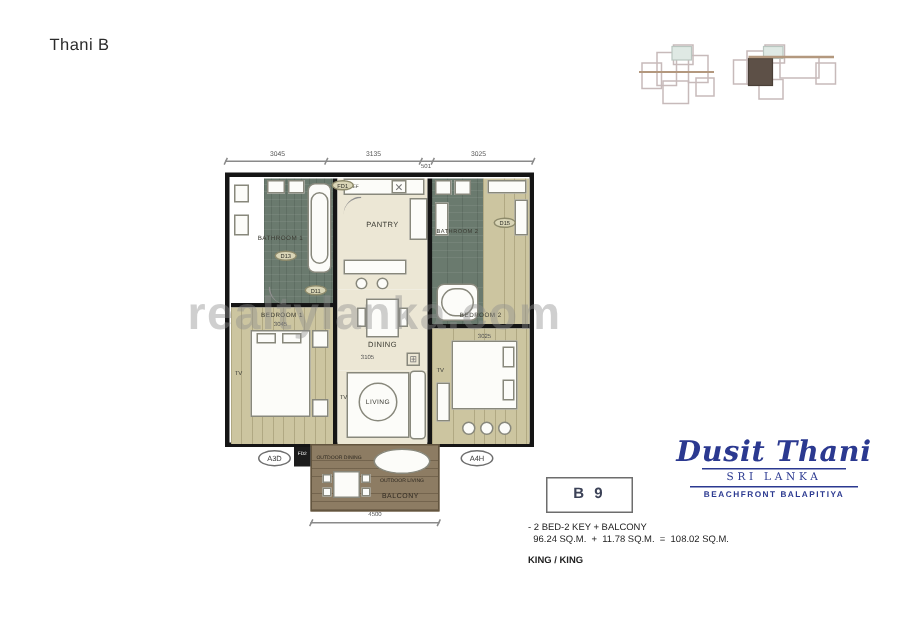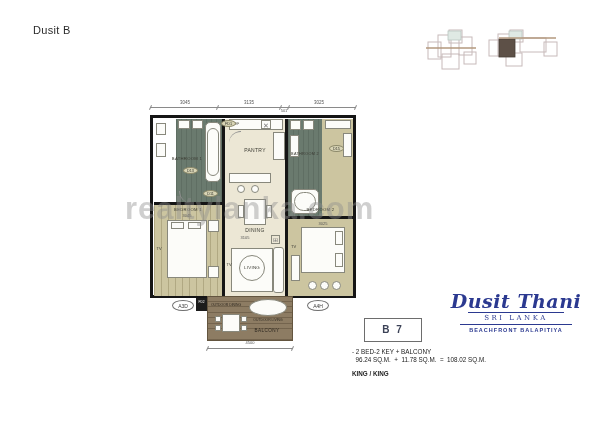--- a/index.html
+++ b/index.html
@@ -52,21 +52,21 @@
   .brand-tag{font-size:5.5px;letter-spacing:1px;line-height:8px;font-weight:bold;}
   
   .unit-box{left:364px;top:318px;width:56px;height:22px;border:1px solid #6d6d6d;background:#fff;
     font-size:10px;font-weight:bold;letter-spacing:2px;color:#3c4257;text-align:center;line-height:22px;}
   .unit-desc{left:352px;top:348px;font-size:6.3px;color:#222;line-height:8px;white-space:pre;}
   .unit-config{left:352px;top:370px;font-size:6.3px;font-weight:bold;color:#222;}
 </style>
 </head>
 <body>
 
-<div class="abs tower-title">Dusit B</div>
+<div class="abs tower-title">Thani B</div>
 
 <svg class="abs keyplan" style="left:424px;width:62px;height:52px;" viewBox="0 0 62 52">
   <g fill="none" stroke="#c7baba" stroke-width="1">
     <rect x="4" y="16" width="13" height="17"></rect>
     <rect x="14" y="9" width="13" height="22"></rect>
     <rect x="25" y="4" width="13" height="13"></rect>
     <rect x="35" y="11" width="13" height="18"></rect>
     <rect x="18" y="28" width="17" height="15"></rect>
     <rect x="40" y="26" width="12" height="12"></rect>
   </g>
@@ -205,15 +205,15 @@
 <div class="abs watermark">realtylanka.com</div>
 
 <div class="abs brand">
   <div class="brand-name">Dusit Thani</div>
   <div class="brand-rule"></div>
   <div class="brand-loc">SRI LANKA</div>
   <div class="brand-rule" style="margin:1px 30px;"></div>
   <div class="brand-tag">BEACHFRONT BALAPITIYA</div>
 </div>
 
-<div class="abs unit-box">B 7</div>
+<div class="abs unit-box">B 9</div>
 <div class="abs unit-desc"><span>- 2 BED-2 KEY + BALCONY</span><br><span>  96.24 SQ.M.  +  11.78 SQ.M.  =  108.02 SQ.M.</span></div>
 <div class="abs unit-config">KING / KING</div>
 
 </body></html>

